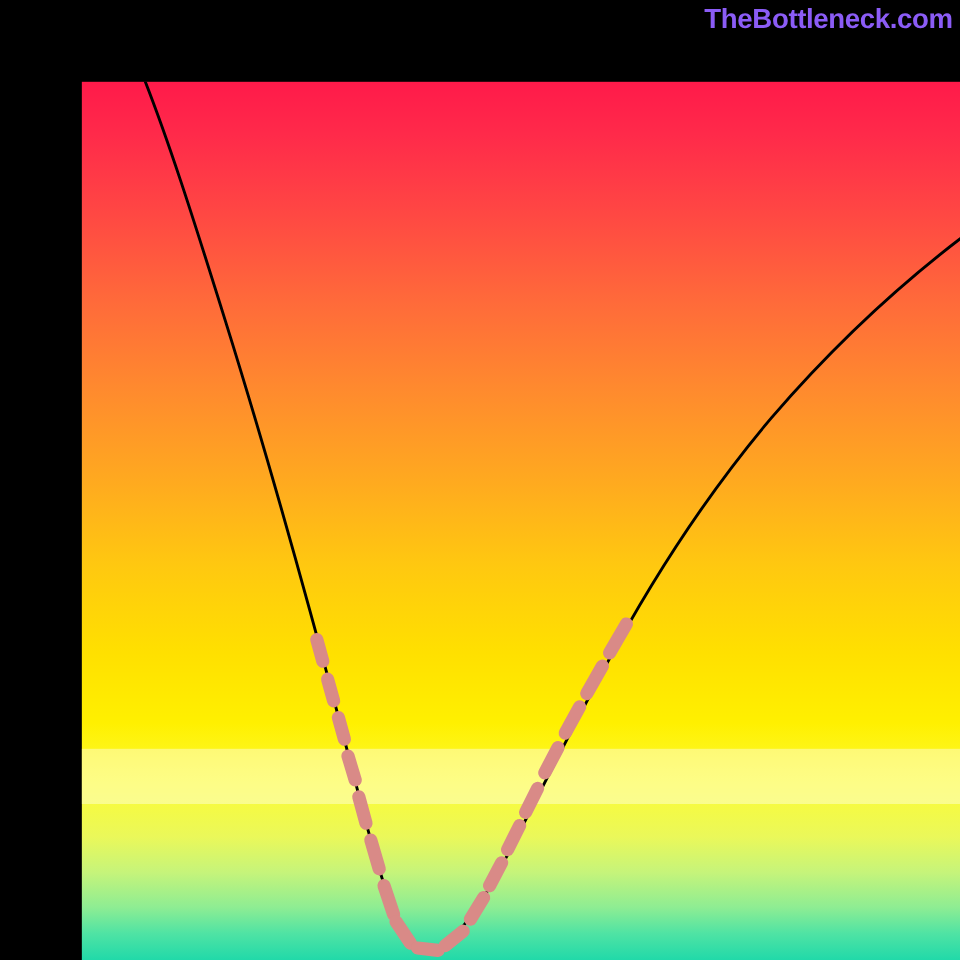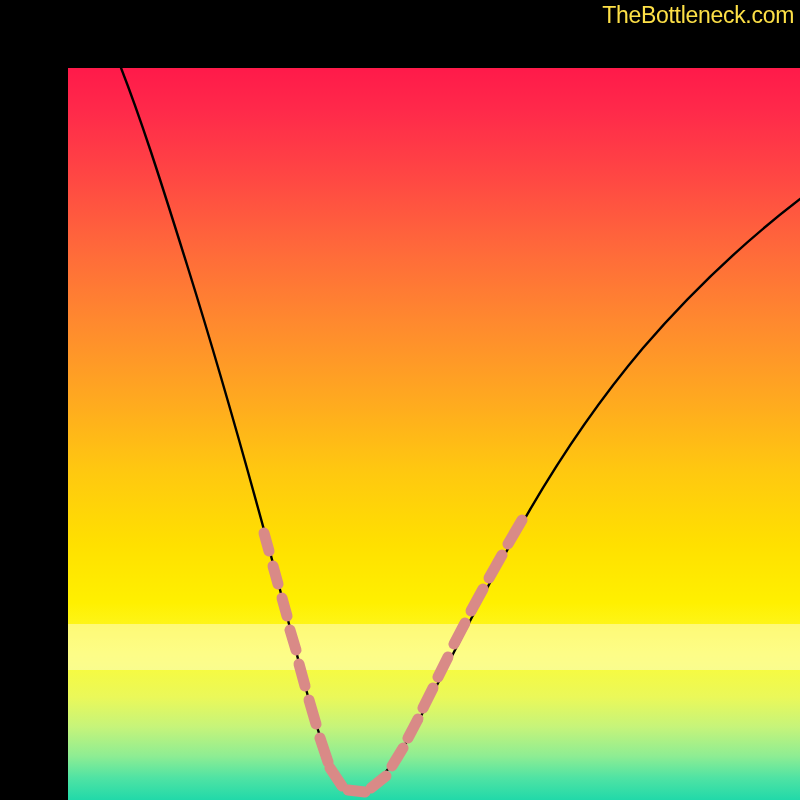--- a/index.html
+++ b/index.html
@@ -63,22 +63,22 @@
     inset: 0;
     width: 732px;
     height: 732px;
     overflow: visible;
   }
   .watermark {
     position: absolute;
     top: 2px;
     right: 6px;
     font-size: 23px;
-    font-weight: 400;
-    color: #fde047;
+    font-weight: 700;
+    color: #8b5cf6;
     letter-spacing: -0.3px;
     z-index: 10;
   }
 </style>
 </head>
 <body>
 
 <div class="watermark">TheBottleneck.com</div>
 
 <div class="frame">

